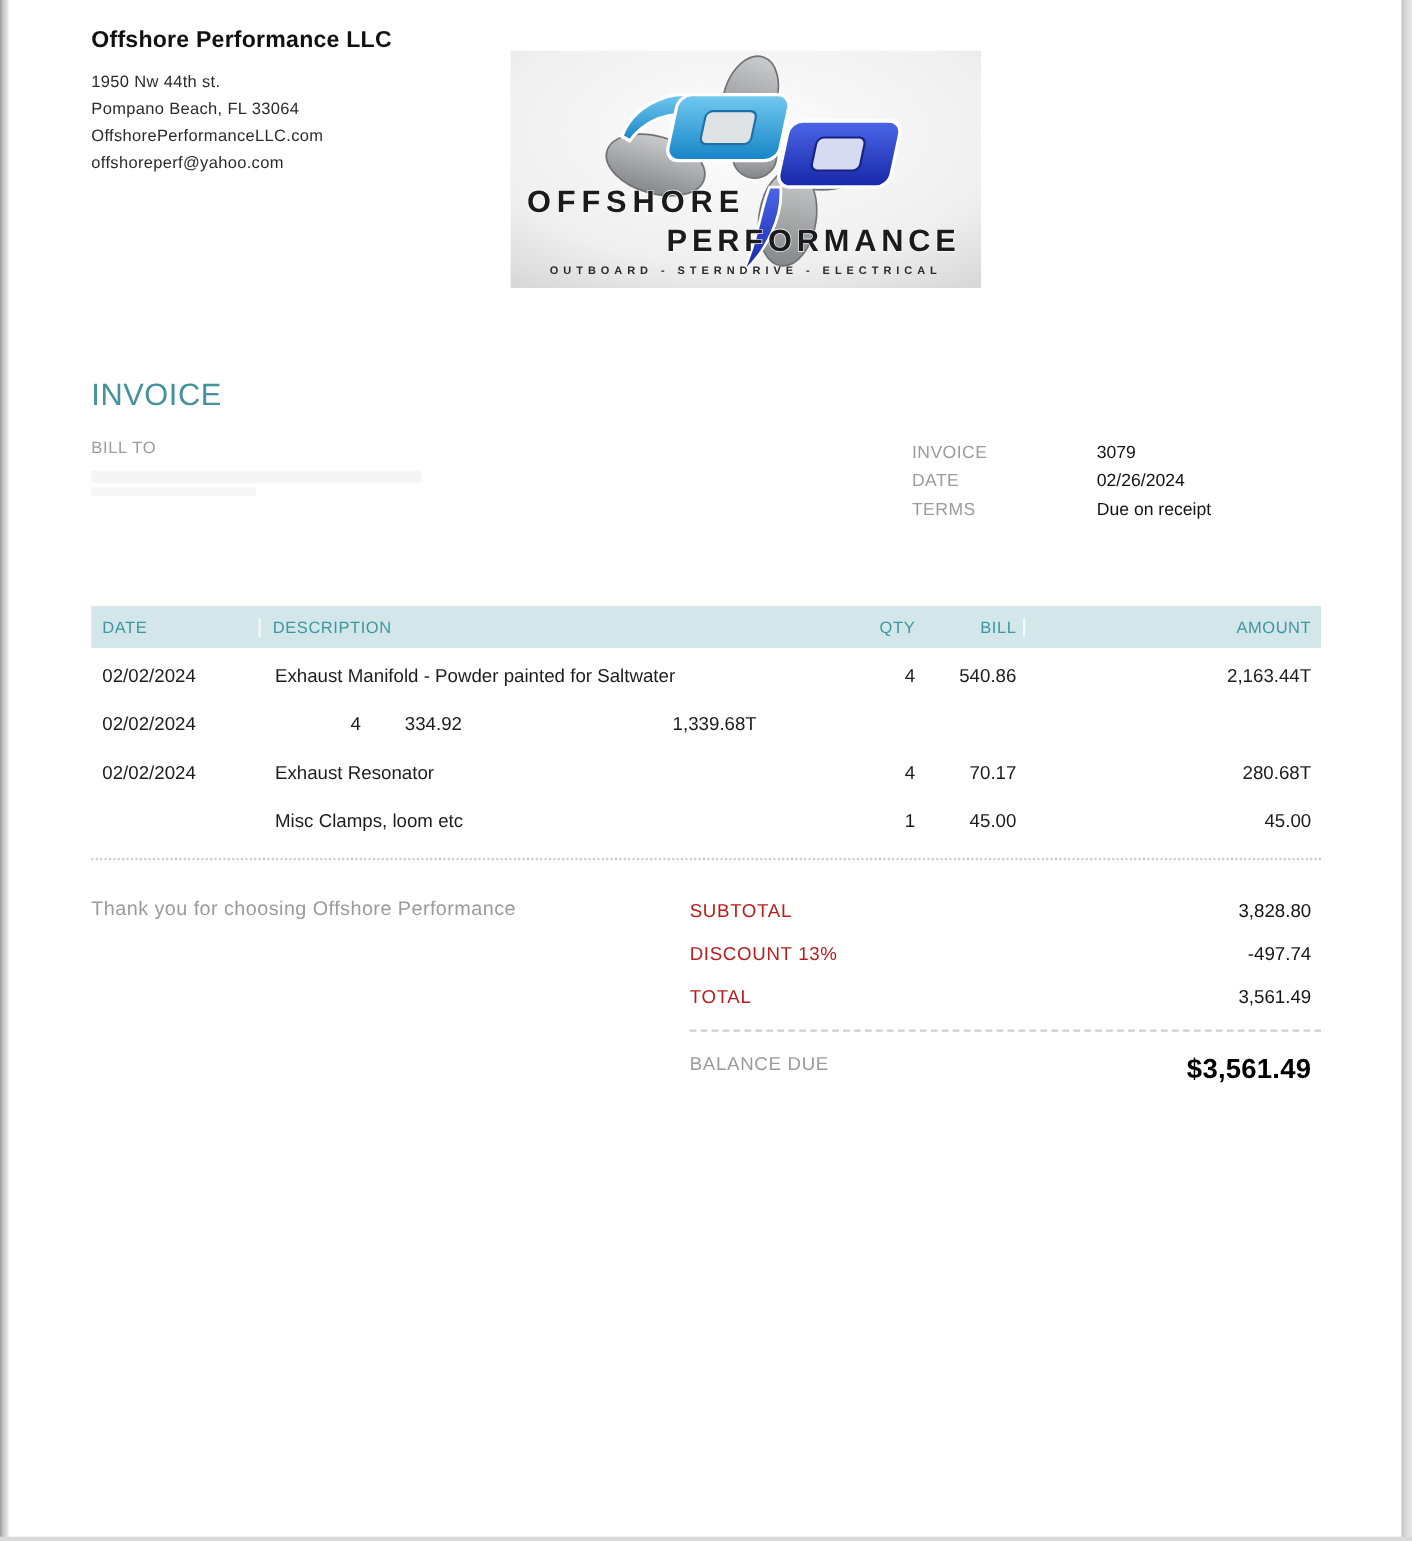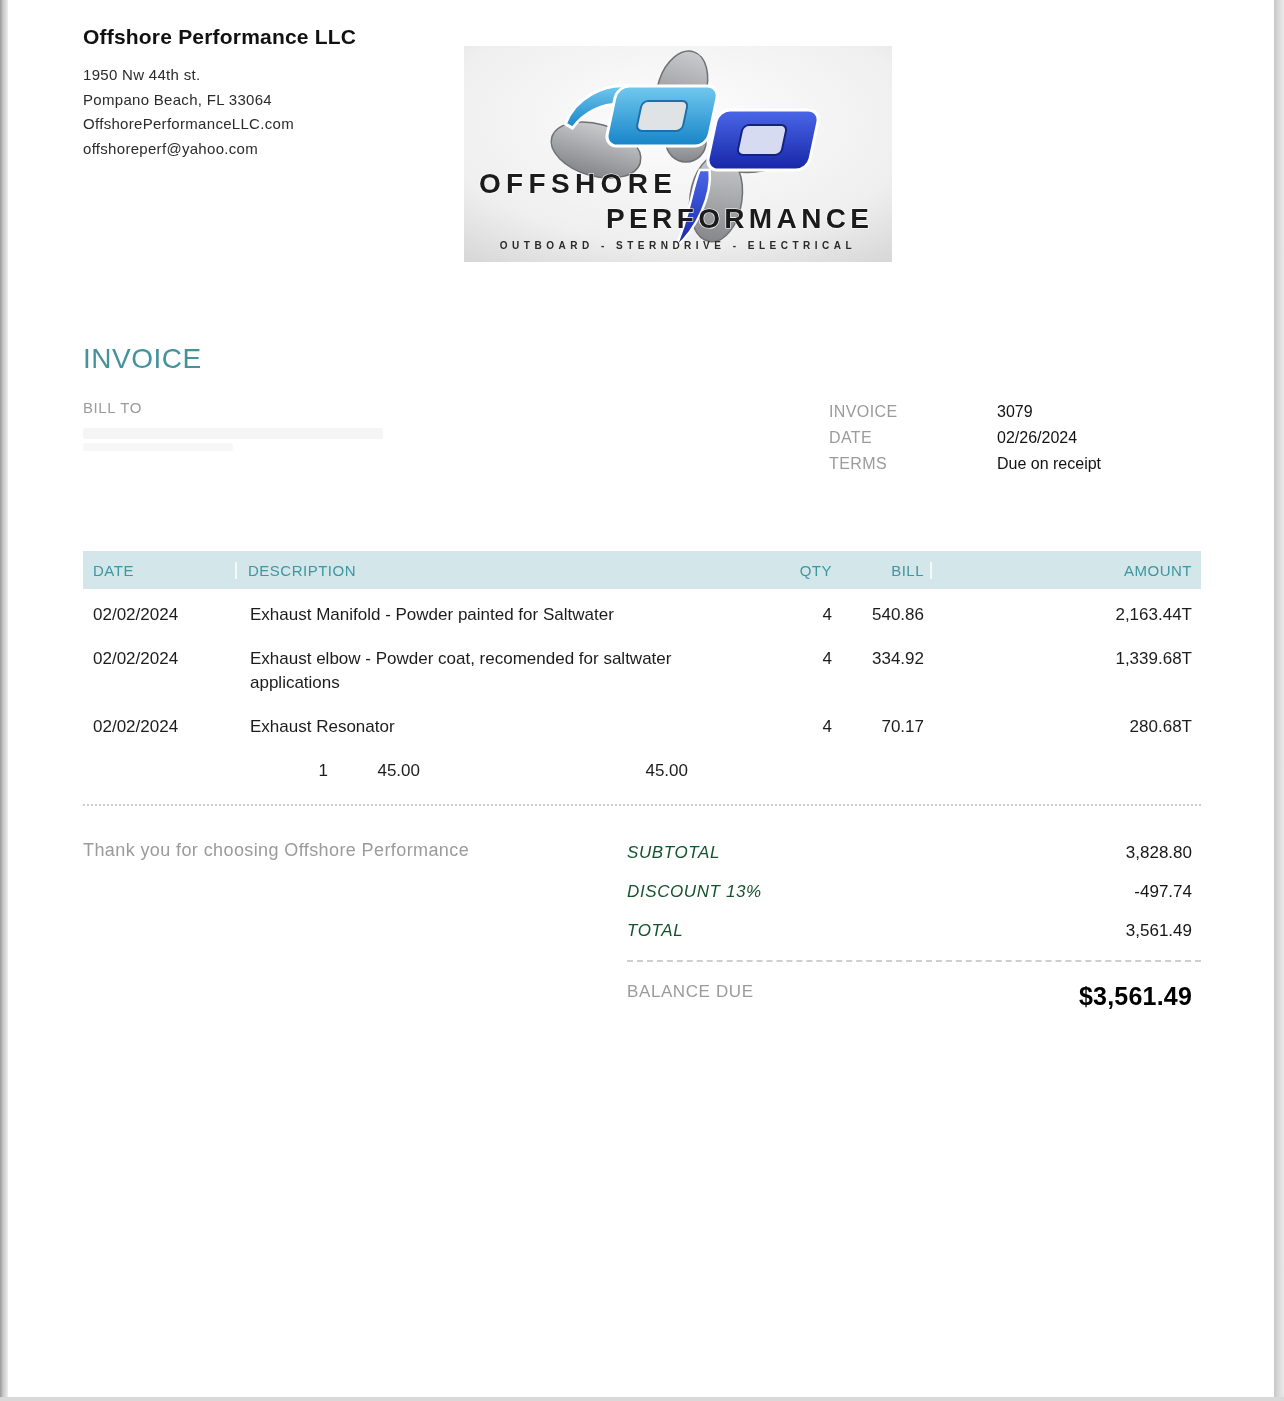--- a/index.html
+++ b/index.html
@@ -45,21 +45,21 @@
   .col-rate{width:92px;text-align:right;flex:none;}
   .col-amount{width:268px;text-align:right;padding-right:9px;flex:none;}
   .thead .col-amount{border-left:2px solid rgba(255,255,255,.75);margin-left:6px;width:260px;}
   .dotted-sep{margin-top:10px;border-top:2px dotted #cccccc;height:0;}
 
   
   .bottom{display:flex;margin-top:28px;}
   .thanks{width:470px;padding-top:6px;font-size:18px;color:#9b9b9b;letter-spacing:.4px;}
   .totals{margin-left:auto;width:574px;}
   .total-row{display:flex;justify-content:space-between;padding:7px 0 9px 0;font-size:17px;line-height:23px;}
-  .total-label{color:#14532d;letter-spacing:.6px;font-style:italic;}
+  .total-label{color:#b91c1c;letter-spacing:.6px;}
   .total-value{color:#161616;padding-right:9px;}
   .dashed-sep{margin-top:9px;border-top:2px dashed #cfcfcf;height:0;}
   .balance-row{display:flex;justify-content:space-between;align-items:flex-start;margin-top:20px;}
   .balance-label{font-size:17px;color:#9b9b9b;letter-spacing:.6px;}
   .balance-value{font-size:25px;font-weight:bold;color:#000;padding-right:9px;letter-spacing:.2px;}
 </style>
 </head>
 <body>
 
 <div class="edge-left"></div>
@@ -167,36 +167,36 @@
     <div class="trow" style="padding-top:14px;">
       <div class="col-date">02/02/2024</div>
       <div class="col-desc">Exhaust Manifold - Powder painted for Saltwater</div>
       <div class="col-qty">4</div>
       <div class="col-rate">540.86</div>
       <div class="col-amount">2,163.44T</div>
     </div>
 
     <div class="trow">
       <div class="col-date">02/02/2024</div>
-      <div class="col-desc">Exhaust elbow - Powder coat, recomended for saltwater applications</div>
       <div class="col-qty">4</div>
       <div class="col-rate">334.92</div>
       <div class="col-amount">1,339.68T</div>
     </div>
 
     <div class="trow">
       <div class="col-date">02/02/2024</div>
       <div class="col-desc">Exhaust Resonator</div>
       <div class="col-qty">4</div>
       <div class="col-rate">70.17</div>
       <div class="col-amount">280.68T</div>
     </div>
 
     <div class="trow">
       <div class="col-date"></div>
+      <div class="col-desc">Misc Clamps, loom etc</div>
       <div class="col-qty">1</div>
       <div class="col-rate">45.00</div>
       <div class="col-amount">45.00</div>
     </div>
 
     <div class="dotted-sep"></div>
   </div>
 
   <div class="bottom">
     <div class="thanks">Thank you for choosing Offshore Performance</div>

